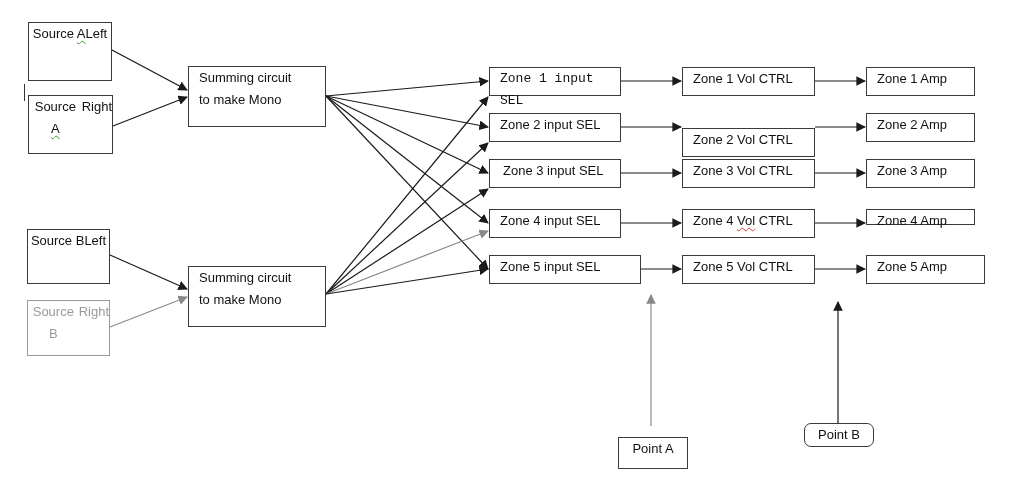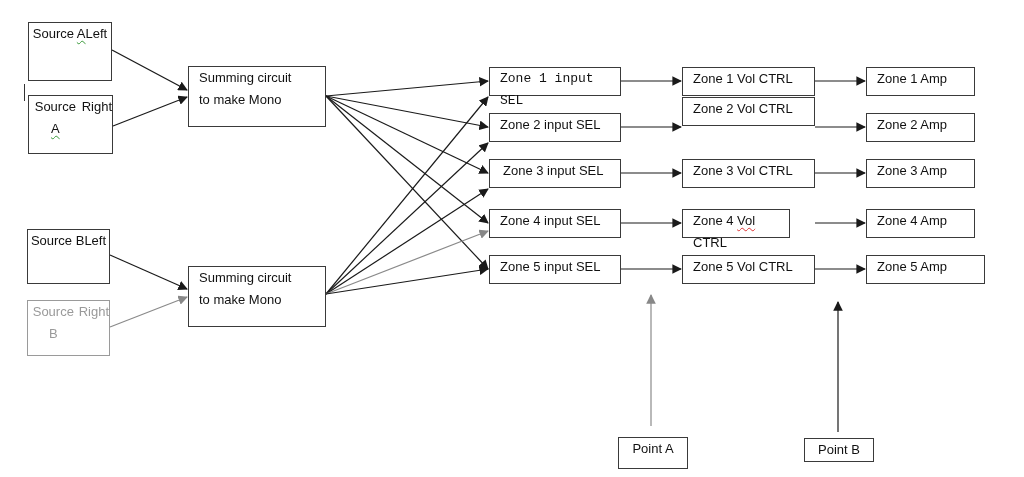--- a/index.html
+++ b/index.html
@@ -91,54 +91,54 @@
   </div>
 <div class="box left" id="sel-1" style="left:489px;top:113px;width:132px;height:29px;">
     <span>Zone 2 input SEL</span>
   </div>
 <div class="box left" id="sel-2" style="left:489px;top:159px;width:132px;height:29px;padding-left:13px;">
     <span>Zone 3 input SEL</span>
   </div>
 <div class="box left" id="sel-3" style="left:489px;top:209px;width:132px;height:29px;">
     <span>Zone 4 input SEL</span>
   </div>
-<div class="box left" id="sel-4" style="left:489px;top:255px;width:132px;height:29px;">
+<div class="box left" id="sel-4" style="left:489px;top:255px;width:152px;height:29px;">
     <span>Zone 5 input SEL</span>
   </div>
 
 <div class="box left" id="vol-0" style="left:682px;top:67px;width:133px;height:29px;">
     <span>Zone 1 Vol CTRL</span>
   </div>
-<div class="box left" id="vol-1" style="left:682px;top:97px;width:133px;height:29px;">
+<div class="box left" id="vol-1" style="left:682px;top:128px;width:133px;height:29px;">
     <span>Zone 2 Vol CTRL</span>
   </div>
 <div class="box left" id="vol-2" style="left:682px;top:159px;width:133px;height:29px;">
     <span>Zone 3 Vol CTRL</span>
   </div>
-<div class="box left" id="vol-3" style="left:682px;top:209px;width:108px;height:29px;">
+<div class="box left" id="vol-3" style="left:682px;top:209px;width:133px;height:29px;">
     <span>Zone 4 <span class="squig-red">Vol</span> CTRL</span>
   </div>
 <div class="box left" id="vol-4" style="left:682px;top:255px;width:133px;height:29px;">
     <span>Zone 5 Vol CTRL</span>
   </div>
 
 <div class="box left" id="amp-0" style="left:866px;top:67px;width:109px;height:29px;">
     <span>Zone 1 Amp</span>
   </div>
 <div class="box left" id="amp-1" style="left:866px;top:113px;width:109px;height:29px;">
     <span>Zone 2 Amp</span>
   </div>
 <div class="box left" id="amp-2" style="left:866px;top:159px;width:109px;height:29px;">
     <span>Zone 3 Amp</span>
   </div>
-<div class="box left" id="amp-3" style="left:866px;top:209px;width:109px;height:29px;">
+<div class="box left" id="amp-3" style="left:866px;top:209px;width:109px;height:16px;">
     <span>Zone 4 Amp</span>
   </div>
 <div class="box left" id="amp-4" style="left:866px;top:255px;width:119px;height:29px;">
     <span>Zone 5 Amp</span>
   </div>
 
 <div class="box center" id="box-pointA" style="left:618px;top:437px;width:70px;height:32px;">
     <span>Point A</span>
   </div>
-<div class="box center" id="box-pointB" style="left:804px;top:438px;width:70px;height:24px;">
+<div class="box center" id="box-pointB" style="left:804px;top:423px;width:70px;height:24px;border-radius:7px;">
     <span>Point B</span>
   </div>
 
 </body></html>

